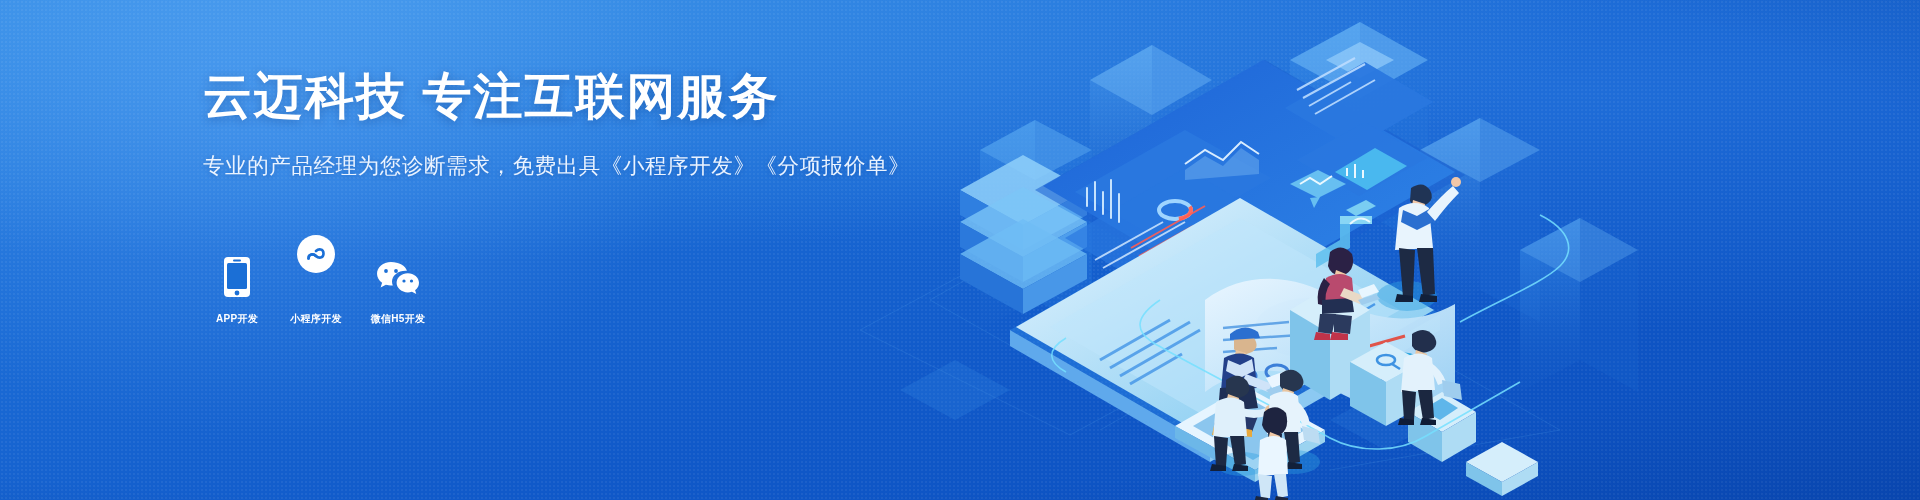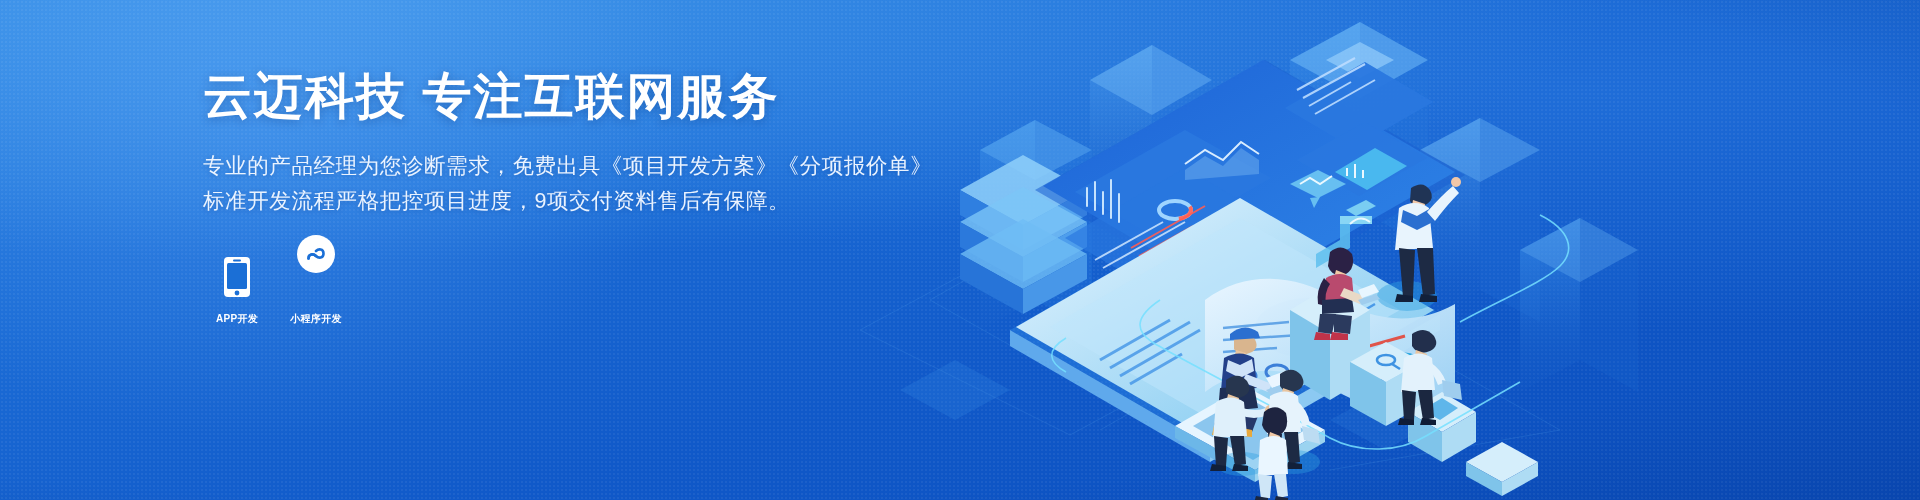--- a/index.html
+++ b/index.html
@@ -353,22 +353,21 @@
         <path d="M18 66 l12 0 2 22 -10 2Z" fill="#cfe6f7"></path>
         <path d="M0 88 l12 2 0 5 -14 0Z" fill="#1b2740"></path>
         <path d="M20 88 l12 2 0 5 -14 0Z" fill="#1b2740"></path>
       </g>
     </svg>
   </div>
 
   <div class="content">
     <h1 class="title">云迈科技 专注互联网服务</h1>
     <div class="sub">
-      <div>专业的产品经理为您诊断需求，免费出具《项目开发方案》《分项报价单》</div>
-      <div>标准开发流程严格把控项目进度，9项交付资料售后有保障。</div>
+      <div>专业的产品经理为您诊断需求，免费出具《小程序开发》《分项报价单》</div>
     </div>
   </div>
 
   <div class="services">
 
     <div class="svc">
       <span class="ic">
         <svg width="28" height="42" viewBox="0 0 28 42">
           <rect x="1" y="1" width="26" height="40" rx="4" fill="#fff"></rect>
           <rect x="4" y="7" width="20" height="26" rx="1.5" fill="#1b6fd6"></rect>
@@ -383,19 +382,35 @@
       <span class="ic">
         <svg width="40" height="40" viewBox="0 0 40 40">
           <circle cx="20" cy="20" r="19" fill="#fff"></circle>
           <path d="M12.5 24.5c0-5 5-5 7.5-2.5s7.5 2.5 7.5-2.5-5-5-7.5-2.5" fill="none" stroke="#1b6fd6" stroke-width="2.6" stroke-linecap="round"></path>
           <path d="M20 22c-2.5-2.5-7.5-2.5-7.5 2.5" fill="none" stroke="#1b6fd6" stroke-width="2.6" stroke-linecap="round"></path>
         </svg>
       </span>
       <span class="lb">小程序开发</span>
     </div>
 
+    <div class="svc">
+      <span class="ic">
+        <svg width="46" height="40" viewBox="0 0 46 40">
+          <path d="M16 4C8 4 2 9.3 2 15.8c0 3.6 2 6.8 5.1 9l-1.5 4.7 5.3-2.7c1.6.5 3.3.7 5.1.7
+                   .6 0 1.2 0 1.8-.1-.5-1.2-.8-2.5-.8-3.8 0-6.1 6-10.9 13.4-10.9.5 0 1 0 1.5.1
+                   C30.6 7.6 24 4 16 4Z" fill="#fff"></path>
+          <circle cx="11" cy="13" r="1.9" fill="#1b6fd6"></circle>
+          <circle cx="21" cy="13" r="1.9" fill="#1b6fd6"></circle>
+          <path d="M44 24.8c0-5.3-5-9.6-11.2-9.6s-11.2 4.3-11.2 9.6c0 5.3 5 9.6 11.2 9.6
+                   1.4 0 2.8-.2 4.1-.6l4.4 2.3-1.2-3.9c2.4-1.8 3.9-4.4 3.9-7.4Z" fill="#fff"></path>
+          <circle cx="29" cy="23" r="1.6" fill="#1b6fd6"></circle>
+          <circle cx="36.5" cy="23" r="1.6" fill="#1b6fd6"></circle>
+        </svg>
+      </span>
+      <span class="lb">微信H5开发</span>
+    </div>
 
 
 
   </div>
 
   <div class="vign"></div>
 </div>
 
 </body></html>

